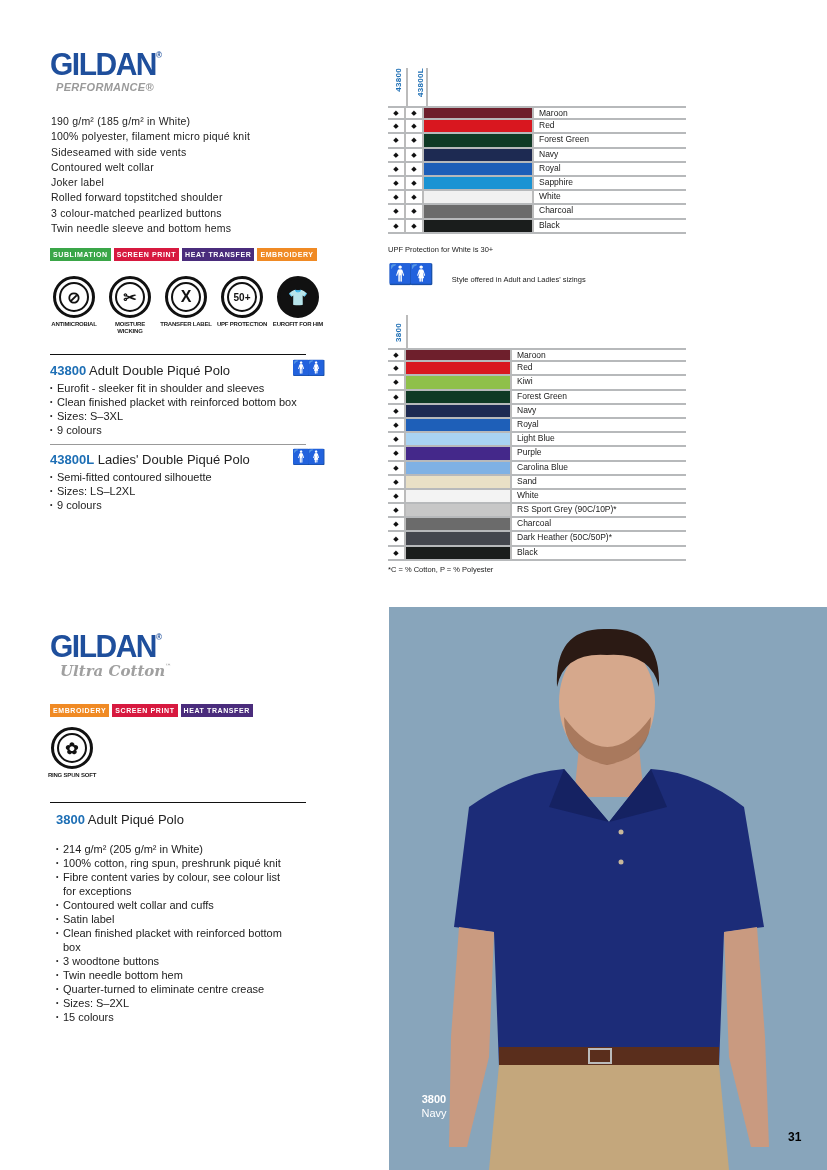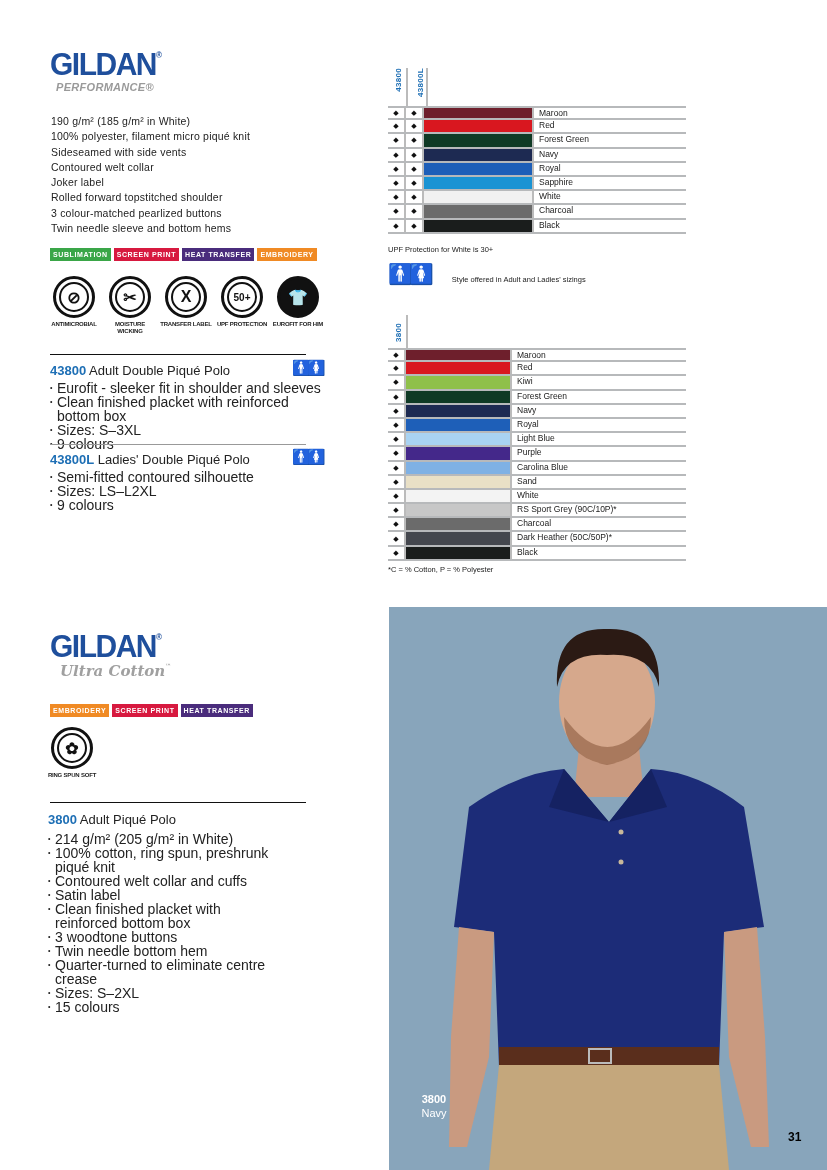--- a/index.html
+++ b/index.html
@@ -28,21 +28,21 @@
   .icon-circle { width: 42px; height: 42px; border-radius: 50%; border: 3px solid #111; margin: 0 auto; display: flex; align-items: center; justify-content: center; background: #fff; position: relative; }
   .icon-circle.inner::after { content: ""; position: absolute; inset: 3px; border: 2px solid #111; border-radius: 50%; }
   .icon-circle.filled { background: #111; }
   .icon-label { font-size: 6px; font-weight: bold; line-height: 7px; margin-top: 3px; text-transform: uppercase; letter-spacing: -0.2px; }
 
   
   .rule-dark { height: 1px; background: #111; }
   .rule-light { height: 1px; background: #999; }
   .prod-title { font-size: 13px; color: #222; line-height: 16px; }
   .prod-code { color: #1e6fb5; font-weight: bold; }
-  .bullets { font-size: 14px; line-height: 14px; color: #222; list-style: none; }
+  .bullets { font-size: 11px; line-height: 14px; color: #222; list-style: none; }
   .bullets li { padding-left: 7px; position: relative; }
   .bullets li::before { content: "•"; position: absolute; left: 0; font-size: 7px; }
   .people-icon { font-size: 15px; color: #111; letter-spacing: -4px; }
 
   
   .ctable { position: absolute; }
   .chead { position: relative; }
   .vlabel { position: absolute; writing-mode: vertical-rl; transform: rotate(180deg); color: #1e6fb5; font-size: 8px; font-weight: bold; letter-spacing: 0.3px; }
   .vline { position: absolute; width: 2px; background: #bbb; }
   .crow { display: flex; align-items: flex-start; height: 14.2px; border-bottom: 2px solid #b7b9bb; }
@@ -317,28 +317,29 @@
 <div class="abs icons" style="left:44px; top:727px;" id="uc-icons">
     <div class="icon-cell">
       <div class="icon-circle inner">
         <span style="font-size: 16px; font-weight: bold; position: relative; z-index: 1; color: rgb(17, 17, 17);">✿</span>
       </div>
       <div class="icon-label">RING SPUN SOFT</div>
     </div>
   </div>
 
 <div class="abs rule-dark" style="left:50px; top:802px; width:256px;"></div>
-<div class="abs" style="left:48px; top:812px; width:270px;">
+<div class="abs" style="left:56px; top:812px; width:270px;">
   <div class="prod-title">
     <span class="prod-code">3800</span>
     <span>Adult Piqué Polo</span>
   </div>
-  <ul class="bullets" style="margin-top:4px; width:230px;" id="uc-bullets">
+  <ul class="bullets" style="margin-top:14px; width:230px;" id="uc-bullets">
       <li>214 g/m² (205 g/m² in White)</li>
       <li>100% cotton, ring spun, preshrunk piqué knit</li>
+      <li>Fibre content varies by colour, see colour list for exceptions</li>
       <li>Contoured welt collar and cuffs</li>
       <li>Satin label</li>
       <li>Clean finished placket with reinforced bottom box</li>
       <li>3 woodtone buttons</li>
       <li>Twin needle bottom hem</li>
       <li>Quarter-turned to eliminate centre crease</li>
       <li>Sizes: S–2XL</li>
       <li>15 colours</li>
     </ul>
 </div>

